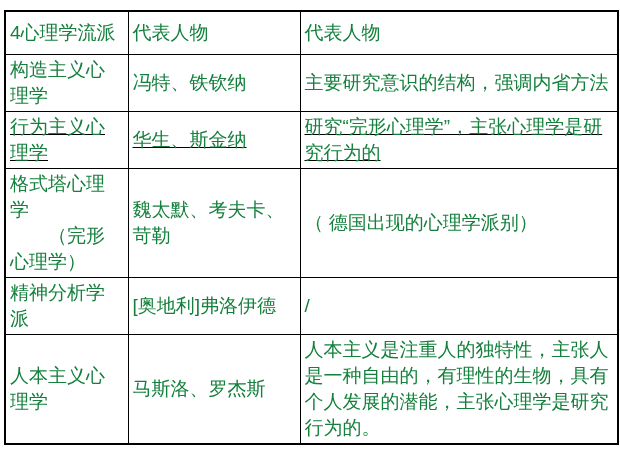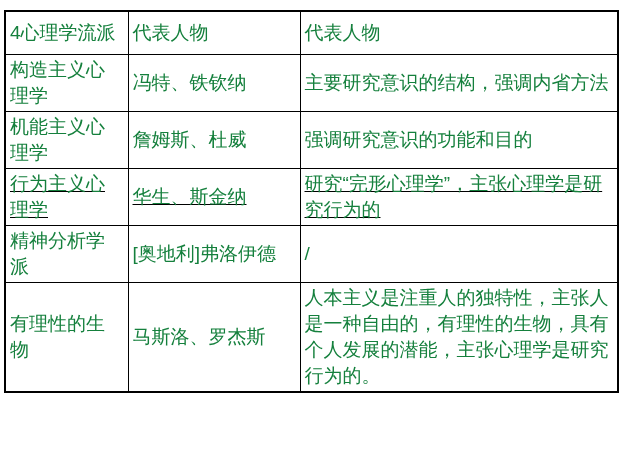--- a/index.html
+++ b/index.html
@@ -55,35 +55,36 @@
         <td>4心理学流派</td>
         <td>代表人物</td>
         <td>代表人物</td>
       </tr>
 
     <tr style="height: 49px; padding-left: 35px;">
           <td>构造主义心理学</td>
           <td>冯特、铁钦纳</td>
           <td>主要研究意识的结构，强调内省方法</td>
         </tr>
-        <tr style="height: 48px;">
-          <td>机能主义心理学</td>
-          <td>詹姆斯、杜威</td>
-          <td>强调研究意识的功能和目的</td>
-        </tr>
         <tr style="height: 50px; text-decoration: underline;">
           <td>行为主义心理学</td>
           <td>华生、斯金纳</td>
           <td>研究“完形心理学”，主张心理学是研究行为的</td>
+        </tr>
+        <tr style="height: 82px;">
+          <td>格式塔心理学
+　　（完形心理学）</td>
+          <td>魏太默、考夫卡、苛勒</td>
+          <td>（ 德国出现的心理学派别）</td>
         </tr>
         <tr style="height: 48px;">
           <td>精神分析学派</td>
           <td>[奥地利]弗洛伊德</td>
           <td>/</td>
         </tr>
         <tr style="height: 83px;">
-          <td>有理性的生物</td>
+          <td>人本主义心理学</td>
           <td>马斯洛、罗杰斯</td>
           <td>人本主义是注重人的独特性，主张人是一种自由的，有理性的生物，具有个人发展的潜能，主张心理学是研究行为的。</td>
         </tr>
       </tbody>
   </table>
 </div>
 
 </body></html>

